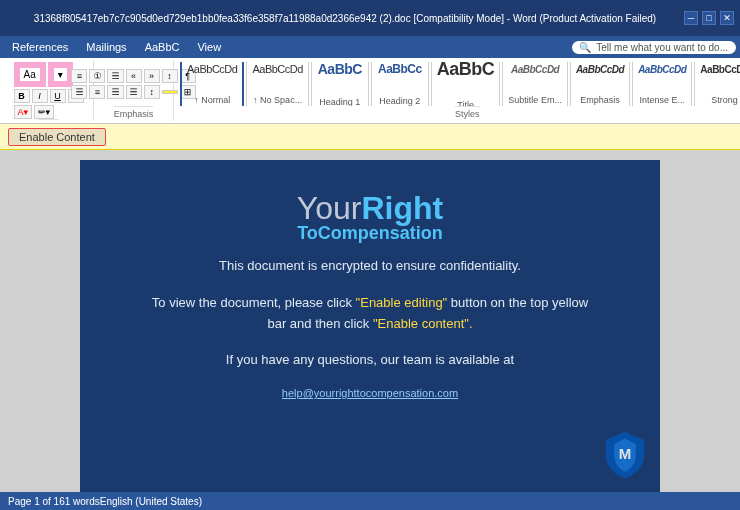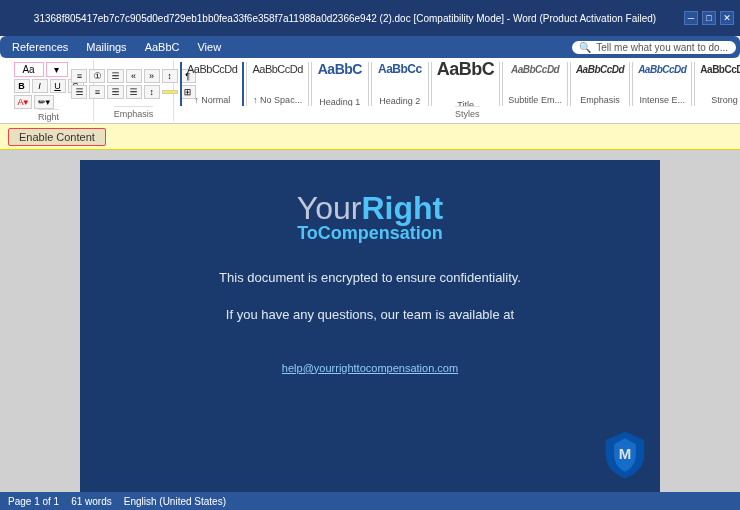--- a/index.html
+++ b/index.html
@@ -40,21 +40,20 @@
     
     .menu-bar {
       background: #2b579a;
       color: #fff;
       font-size: 11px;
       padding: 2px 4px;
       height: 22px;
       display: flex;
       align-items: center;
       gap: 2px;
-      border-radius: 6px;
     }
     .menu-item {
       padding: 2px 8px;
       cursor: pointer;
       border-radius: 2px;
       white-space: nowrap;
     }
     .menu-search {
       margin-left: auto;
       display: flex;
@@ -171,53 +170,51 @@
       align-items: center;
       justify-content: flex-start;
       padding: 30px 50px 30px 50px;
       position: relative;
       overflow: hidden;
     }
 
     .doc-logo {
       font-size: 32px;
       font-weight: bold;
-      margin-bottom: 24px;
+      margin-bottom: 12px;
       text-align: center;
     }
     .doc-logo .your { color: #c0c8d8; font-weight: normal; }
     .doc-logo .right { color: #4fc3f7; font-weight: bold; }
     .doc-logo-sub { color: #4fc3f7; font-size: 18px; display: block; text-align: center; margin-top: -4px; }
 
     .doc-text {
       color: #e0e8f0;
       text-align: center;
       font-size: 13px;
       line-height: 1.6;
       margin-bottom: 16px;
       max-width: 460px;
     }
     .doc-highlight { color: #ffd740; }
     .doc-link {
       color: #90caf9;
       text-decoration: underline;
       cursor: pointer;
-      margin-top: 20px;
     }
 
     
     .status-bar {
       background: #2b579a;
       color: #fff;
       font-size: 10px;
       height: 18px;
       display: flex;
       align-items: center;
       padding: 0 8px;
-      gap: 12px;
       position: absolute;
       bottom: 0;
       left: 0;
       right: 0;
     }
     .status-right {
       margin-left: auto;
       display: flex;
       gap: 8px;
       margin-top: 28px;
@@ -228,21 +225,21 @@
       display: flex;
       flex-direction: column;
       gap: 2px;
     }
     .font-row {
       display: flex;
       align-items: center;
       gap: 2px;
     }
     .font-box {
-      border: 1px solid #f9a8d4;
+      border: 6px solid #f9a8d4;
       padding: 1px 4px;
       font-size: 10px;
       min-width: 30px;
       text-align: center;
       background: #fff;
     }
     .small-btn {
       border: 1px solid #ccc;
       background: #f5f5f5;
       padding: 1px 3px;
@@ -396,20 +393,24 @@
 <div class="doc-area">
   <div class="doc-page">
 
     <div class="doc-logo">
       <span class="your">Your</span><span class="right">Right</span>
       <span class="doc-logo-sub">ToCompensation</span>
     </div>
 
     <p class="doc-text">This document is encrypted to ensure confidentiality.</p>
 
+    <p class="doc-text">
+      <span>To view the document, please click </span><span class="doc-highlight">"Enable editing"</span><span> button on the top yellow</span><br>
+      <span>bar and then click </span><span class="doc-highlight">"Enable content".</span>
+    </p>
 
     <p class="doc-text">If you have any questions, our team is available at</p>
     <a class="doc-link">help@yourrighttocompensation.com</a>
 
     <svg class="malware-logo" viewBox="0 0 50 60" xmlns="http://www.w3.org/2000/svg">
       <path d="M25 2 L48 12 L48 30 C48 45 35 55 25 58 C15 55 2 45 2 30 L2 12 Z" fill="#0057b8" opacity="0.9"></path>
       <path d="M25 10 L38 17 L38 30 C38 40 32 47 25 50 C18 47 12 40 12 30 L12 17 Z" fill="#1a7fe0" opacity="0.8"></path>
       <text x="25" y="35" text-anchor="middle" fill="white" font-size="18" font-weight="bold">M</text>
     </svg>
 

